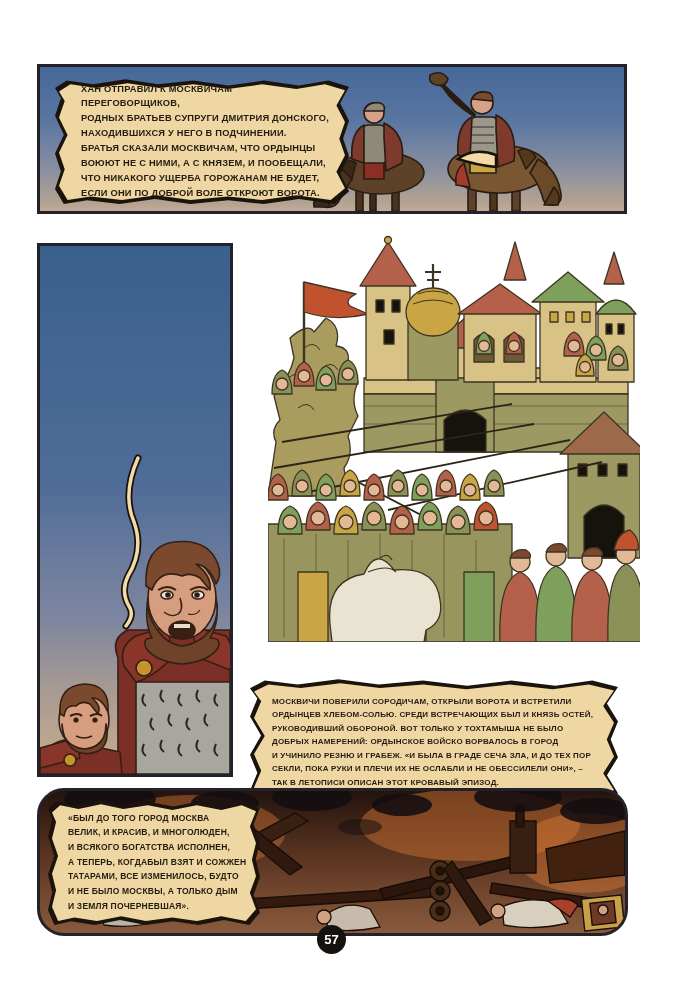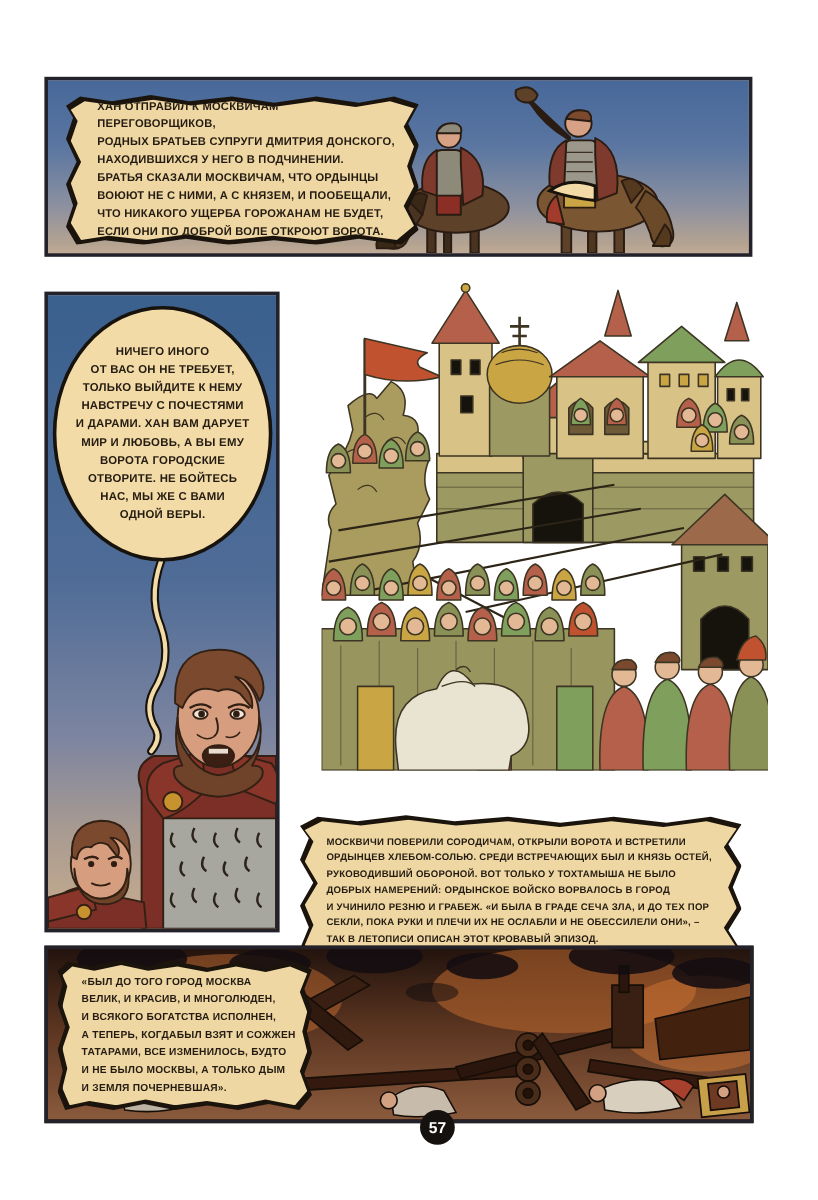--- a/index.html
+++ b/index.html
@@ -3,32 +3,32 @@
 <meta charset="utf-8">
 <style>
   html,body{margin:0;padding:0;background:#ffffff;}
   .page{position:relative;width:682px;height:1000px;background:#ffffff;overflow:hidden;
         font-family:"Liberation Sans",sans-serif;}
   .panel{position:absolute;border:3px solid #23222b;box-sizing:border-box;overflow:hidden;}
   .panel-top{left:37px;top:64px;width:590px;height:150px;
      background:linear-gradient(180deg,#47689a 0%,#5a76a1 38%,#8b90a0 72%,#b5a391 95%,#c0ab96 100%);}
   .panel-mid{left:37px;top:243px;width:196px;height:534px;
      background:linear-gradient(180deg,#3a608e 0%,#4f6c97 45%,#7d85a0 70%,#a79a92 84%,#c9ad8d 100%);}
-  .panel-bot{left:37px;top:788px;width:591px;height:148px;background:#2a1a12;}
+  .panel-bot{left:37px;top:788px;width:591px;height:148px;background:#2a1a12;border-radius:27px;}
   .jag{clip-path:polygon(0% 8%,4% 2%,13% 5%,24% 1%,35% 5%,47% 2%,59% 6%,71% 2%,83% 6%,93% 2%,100% 7%,97% 20%,100% 34%,98% 48%,100% 62%,97% 76%,100% 90%,95% 100%,83% 96%,71% 100%,59% 97%,46% 100%,34% 96%,22% 100%,11% 97%,3% 100%,0% 88%,2% 74%,0% 60%,3% 45%,0% 30%,2% 16%);}
   .jagbox{position:absolute;background:#1b140d;}
   .jagbox .in{position:absolute;inset:4px;background:#eed7a2;display:flex;align-items:center;}
   .captxt{white-space:pre-line;color:#241b12;font-weight:700;letter-spacing:.2px;}
   .bubble{position:absolute;background:#f2dba6;border:3px solid #17120c;border-radius:50%;
       display:flex;align-items:center;justify-content:center;text-align:center;box-sizing:border-box;}
   .bubtxt{white-space:pre-line;color:#241b12;font-weight:700;letter-spacing:.2px;}
   .tail{position:absolute;overflow:visible;}
   .pagenum{position:absolute;left:317px;top:925px;width:29px;height:29px;border-radius:50%;
       background:#14110f;color:#fff;display:flex;align-items:center;justify-content:center;
-      font-weight:700;font-size:13px;z-index:9;margin-left:33px;}
+      font-weight:700;font-size:13px;z-index:9;}
   svg{display:block;}
 </style>
 </head>
 <body>
 
 <div class="page">
 
   <div class="panel panel-top">
 
     <svg width="584" height="144" viewBox="0 0 584 144" style="position:absolute;left:0;top:0;">
@@ -138,32 +138,20 @@
           <path d="M36 490 q8 4 16 0" fill="none" stroke-width="1.6"></path>
         </g>
       </g>
     </svg>
 
     <svg class="tail" width="60" height="170" viewBox="0 0 60 170" style="left:60px;top:212px;">
       <path d="M38 0 Q22 36 34 64 Q44 92 28 118 Q20 134 30 150 Q34 158 26 168" fill="none" stroke="#17120c" stroke-width="7" stroke-linecap="round"></path>
       <path d="M38 0 Q22 36 34 64 Q44 92 28 118 Q20 134 30 150 Q34 158 26 168" fill="none" stroke="#f2dba6" stroke-width="3.5" stroke-linecap="round"></path>
     </svg>
 
-    <div class="bubble" style="left:4px;top:9px;width:183px;height:213px;">
-      <div class="bubtxt" style="font-size:9.5px;line-height:1.6;">НИЧЕГО ИНОГО
-ОТ ВАС ОН НЕ ТРЕБУЕТ,
-ТОЛЬКО ВЫЙДИТЕ К НЕМУ
-НАВСТРЕЧУ С ПОЧЕСТЯМИ
-И ДАРАМИ. ХАН ВАМ ДАРУЕТ
-МИР И ЛЮБОВЬ, А ВЫ ЕМУ
-ВОРОТА ГОРОДСКИЕ
-ОТВОРИТЕ. НЕ БОЙТЕСЬ
-НАС, МЫ ЖЕ С ВАМИ
-ОДНОЙ ВЕРЫ.</div>
-    </div>
   </div>
 
   <svg width="372" height="414" viewBox="0 0 372 414" style="position:absolute;left:268px;top:228px;">
     <g stroke="#3d3523" stroke-width="1.3" stroke-linejoin="round">
 
       <path d="M0 268 L8 214 Q2 202 12 192 L6 168 Q22 148 26 130 L22 110 Q40 94 46 104 L58 90 Q74 98 68 118 Q86 120 78 142 L90 154 Q82 172 90 188 L80 208 Q86 226 76 240 L80 268 Z" fill="#aa9b5e"></path>
       <path d="M20 150 q10 -8 16 2 M36 120 q10 -8 16 2 M54 140 q10 -8 16 2 M30 180 q10 -8 16 2" fill="none" stroke-width="1"></path>
 
       <line x1="36" y1="152" x2="36" y2="54" stroke-width="2.4"></line>
       <path d="M36 54 L88 66 Q76 72 82 78 L100 86 Q68 94 36 84 Z" fill="#c0522f"></path>

